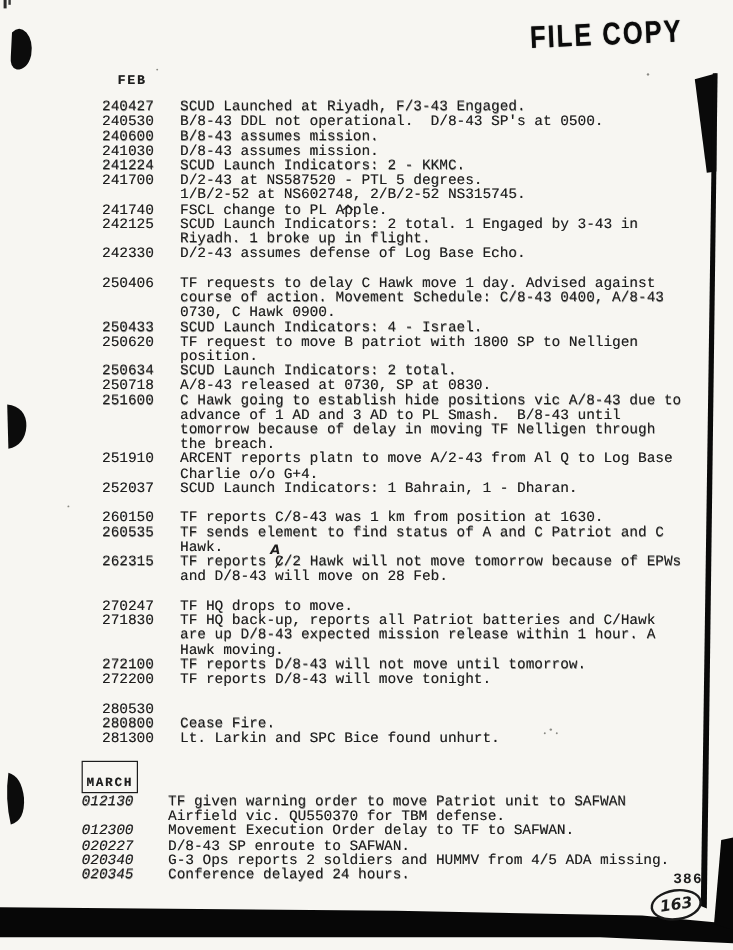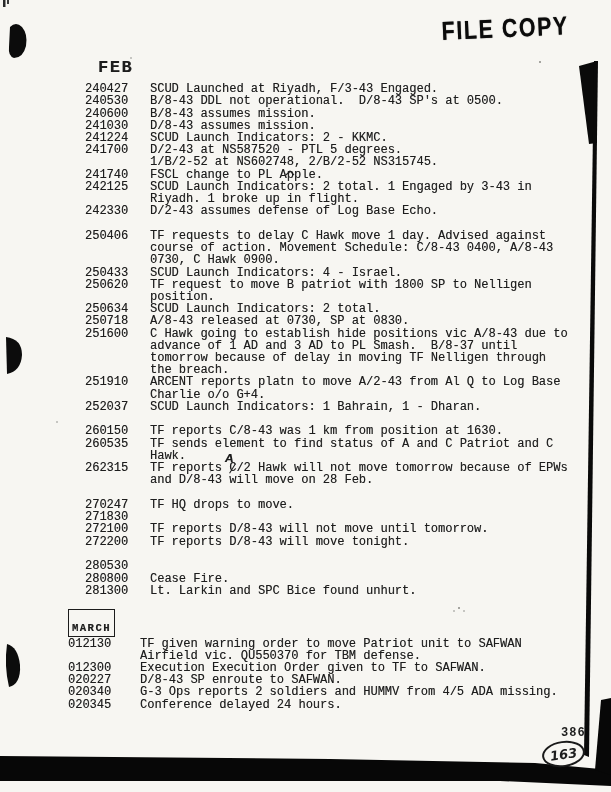--- a/index.html
+++ b/index.html
@@ -29,29 +29,29 @@
     white-space:nowrap;
     text-shadow:0 0 1px rgba(10,10,10,.65);
   }
   
   .doc{
     position:absolute;left:85px;top:62px;width:480px;
     font-size:12px;line-height:12.2px;
     text-shadow:.25px .25px 0 rgba(25,25,25,.5);
   }
   .sec-label{
-    font-weight:bold;font-size:17px;letter-spacing:1.5px;
+    font-weight:bold;font-size:11px;letter-spacing:1.5px;
     margin:0 0 9px 13px;
   }
   .sec-label.boxed{
     display:inline-block;border:1.5px solid #1c1c1c;
     padding:12px 3px 1px 3px;margin:0 0 1px 0;font-size:10.5px;
   }
   .sec-march{margin-left:-17px;}
-  .sec-march .time{width:72px;}
+  .sec-march .time{width:72px;font-style:italic;}
   .group{margin-bottom:12.5px;}
   .entry{display:flex;align-items:flex-start;}
   .time{flex:none;width:65px;white-space:pre;}
   .etext{flex:1;}
   .line{white-space:pre;}
   
   .corr{position:relative;display:inline-block;}
   .struck{position:relative;display:inline-block;}
   .struck::after{
     content:"";position:absolute;left:-2px;top:46%;width:11px;
@@ -196,21 +196,21 @@
         <div class="entry">
           <span class="time">250718</span>
           <div class="etext">
             <div class="line">A/8-43 released at 0730, SP at 0830.</div>
           </div>
         </div>
         <div class="entry">
           <span class="time">251600</span>
           <div class="etext">
             <div class="line">C Hawk going to establish hide positions vic A/8-43 due to</div>
-            <div class="line">advance of 1 AD and 3 AD to PL Smash.  B/8-37 until</div>
+            <div class="line">advance of 1 AD and 3 AD to PL Smash.  B/8-43 until</div>
             <div class="line">tomorrow because of delay in moving TF Nelligen through</div>
             <div class="line">the breach.</div>
           </div>
         </div>
         <div class="entry">
           <span class="time">251910</span>
           <div class="etext">
             <div class="line">ARCENT reports platn to move A/2-43 from Al Q to Log Base</div>
             <div class="line">Charlie o/o G+4.</div>
           </div>
@@ -246,20 +246,25 @@
       </div>
       <div class="group">
         <div class="entry">
           <span class="time">270247</span>
           <div class="etext">
             <div class="line">TF HQ drops to move.</div>
           </div>
         </div>
         <div class="entry">
           <span class="time">271830</span>
+          <div class="etext">
+            <div class="line">TF HQ back-up, reports all Patriot batteries and C/Hawk</div>
+            <div class="line">are up D/8-43 expected mission release within 1 hour. A</div>
+            <div class="line">Hawk moving.</div>
+          </div>
         </div>
         <div class="entry">
           <span class="time">272100</span>
           <div class="etext">
             <div class="line">TF reports D/8-43 will not move until tomorrow.</div>
           </div>
         </div>
         <div class="entry">
           <span class="time">272200</span>
           <div class="etext">
@@ -289,21 +294,21 @@
         <div class="entry">
           <span class="time">012130</span>
           <div class="etext">
             <div class="line">TF given warning order to move Patriot unit to SAFWAN</div>
             <div class="line">Airfield vic. QU550370 for TBM defense.</div>
           </div>
         </div>
         <div class="entry">
           <span class="time">012300</span>
           <div class="etext">
-            <div class="line">Execution Execution Order given to TF to SAFWAN.</div>
+            <div class="line">Movement Execution Order delay to TF to SAFWAN.</div>
           </div>
         </div>
         <div class="entry">
           <span class="time">020227</span>
           <div class="etext">
             <div class="line">D/8-43 SP enroute to SAFWAN.</div>
           </div>
         </div>
         <div class="entry">
           <span class="time">020340</span>

